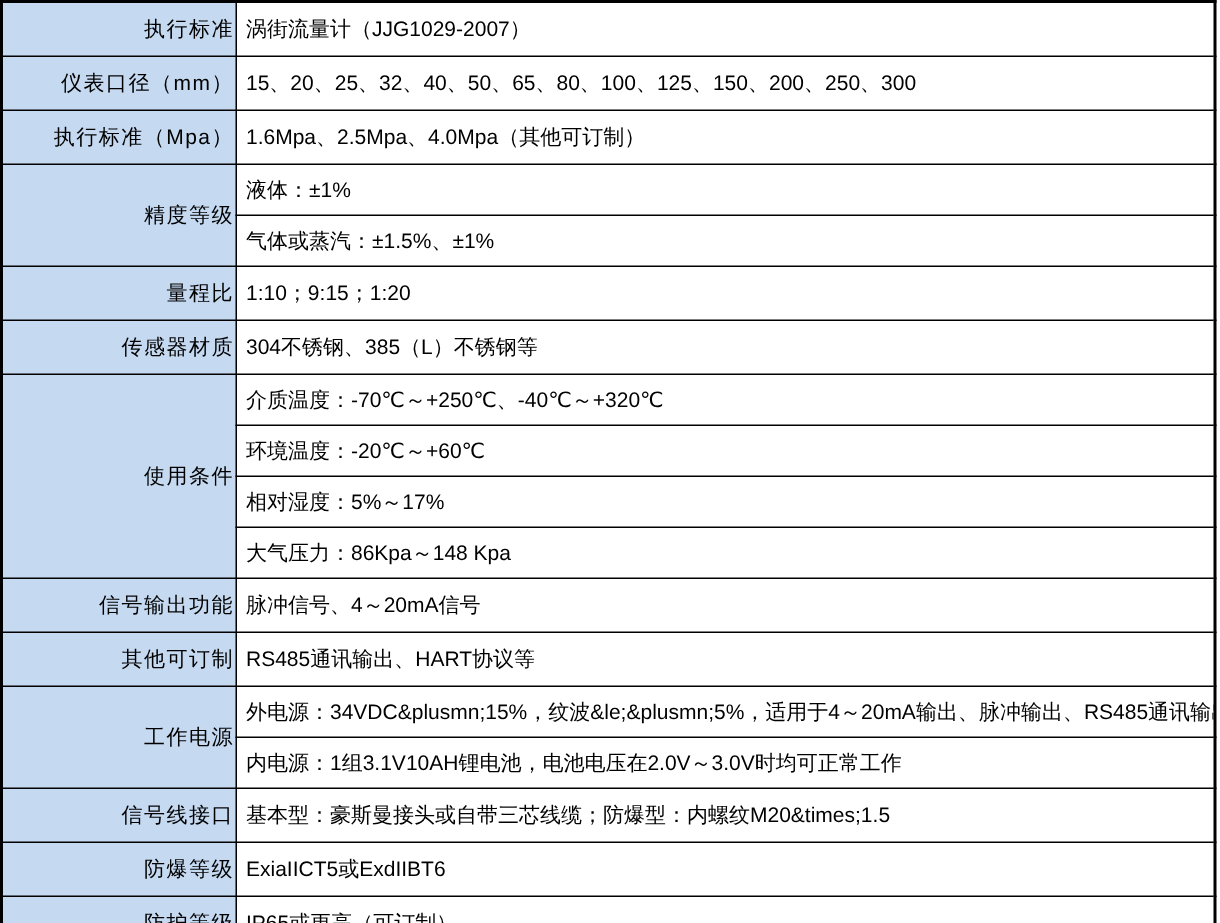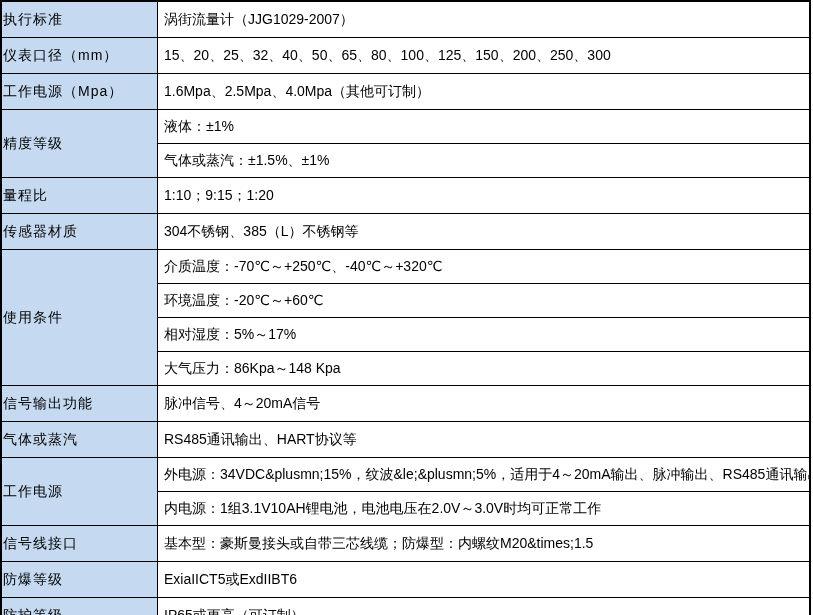--- a/index.html
+++ b/index.html
@@ -20,21 +20,21 @@
     border: 1px solid #000000;
     font-size: 14px;
     font-weight: normal;
     height: 33px;
     overflow: hidden;
     white-space: nowrap;
   }
   .spec-table th.label-cell {
     background: #C5D9F1;
     width: 153px;
-    text-align: left;
+    text-align: right;
     letter-spacing: 1px;
     vertical-align: middle;
   }
   .spec-table td.value-cell {
     background: #ffffff;
     text-align: left;
     padding: 0 4px 0 6px;
     vertical-align: middle;
   }
 </style>
@@ -45,21 +45,21 @@
   <tbody>
     <tr>
       <th class="label-cell">执行标准</th>
       <td class="value-cell">涡街流量计（JJG1029-2007）</td>
     </tr>
     <tr>
       <th class="label-cell">仪表口径（mm）</th>
       <td class="value-cell">15、20、25、32、40、50、65、80、100、125、150、200、250、300</td>
     </tr>
     <tr>
-      <th class="label-cell">工作电源（Mpa）</th>
+      <th class="label-cell">执行标准（Mpa）</th>
       <td class="value-cell">1.6Mpa、2.5Mpa、4.0Mpa（其他可订制）</td>
     </tr>
     <tr>
       <th class="label-cell" rowspan="2">精度等级</th>
       <td class="value-cell">液体：±1%</td>
     </tr>
     <tr>
       <td class="value-cell">气体或蒸汽：±1.5%、±1%</td>
     </tr>
     <tr>
@@ -81,21 +81,21 @@
       <td class="value-cell">相对湿度：5%～17%</td>
     </tr>
     <tr>
       <td class="value-cell">大气压力：86Kpa～148 Kpa</td>
     </tr>
     <tr>
       <th class="label-cell">信号输出功能</th>
       <td class="value-cell">脉冲信号、4～20mA信号</td>
     </tr>
     <tr>
-      <th class="label-cell">气体或蒸汽</th>
+      <th class="label-cell">其他可订制</th>
       <td class="value-cell">RS485通讯输出、HART协议等</td>
     </tr>
     <tr>
       <th class="label-cell" rowspan="2">工作电源</th>
       <td class="value-cell">外电源：34VDC&amp;plusmn;15%，纹波&amp;le;&amp;plusmn;5%，适用于4～20mA输出、脉冲输出、RS485通讯输出等</td>
     </tr>
     <tr>
       <td class="value-cell">内电源：1组3.1V10AH锂电池，电池电压在2.0V～3.0V时均可正常工作</td>
     </tr>
     <tr>

